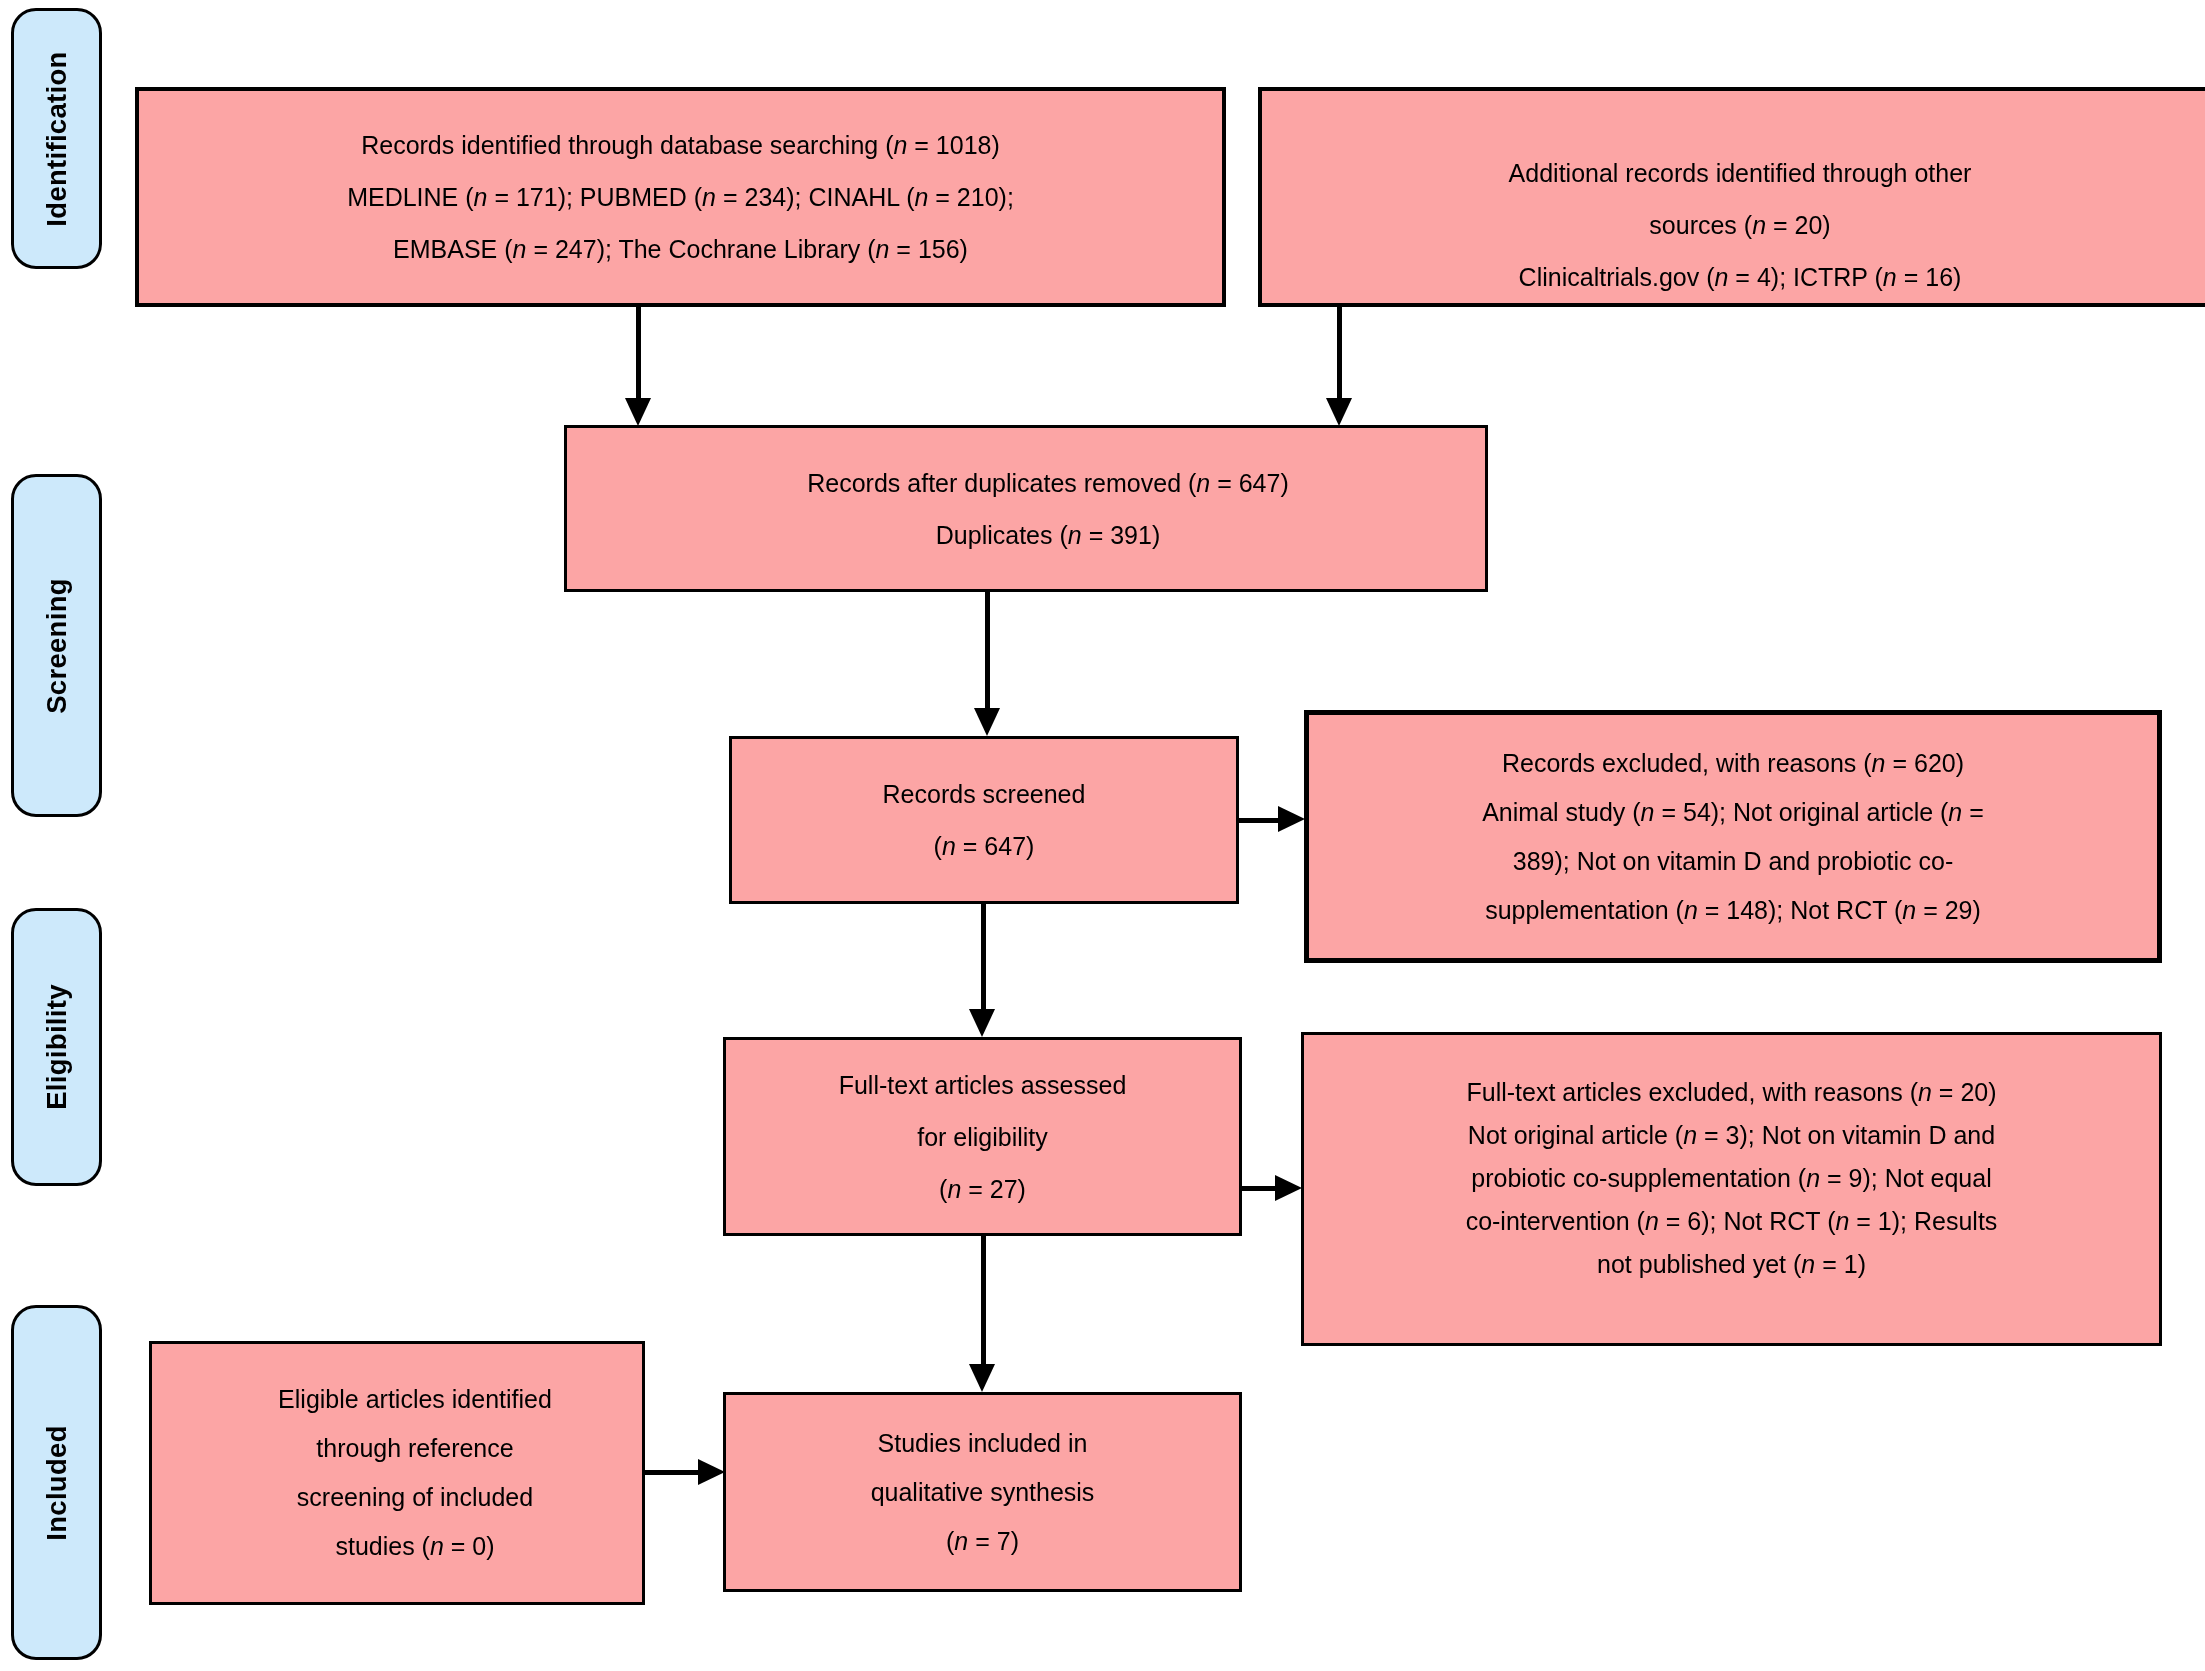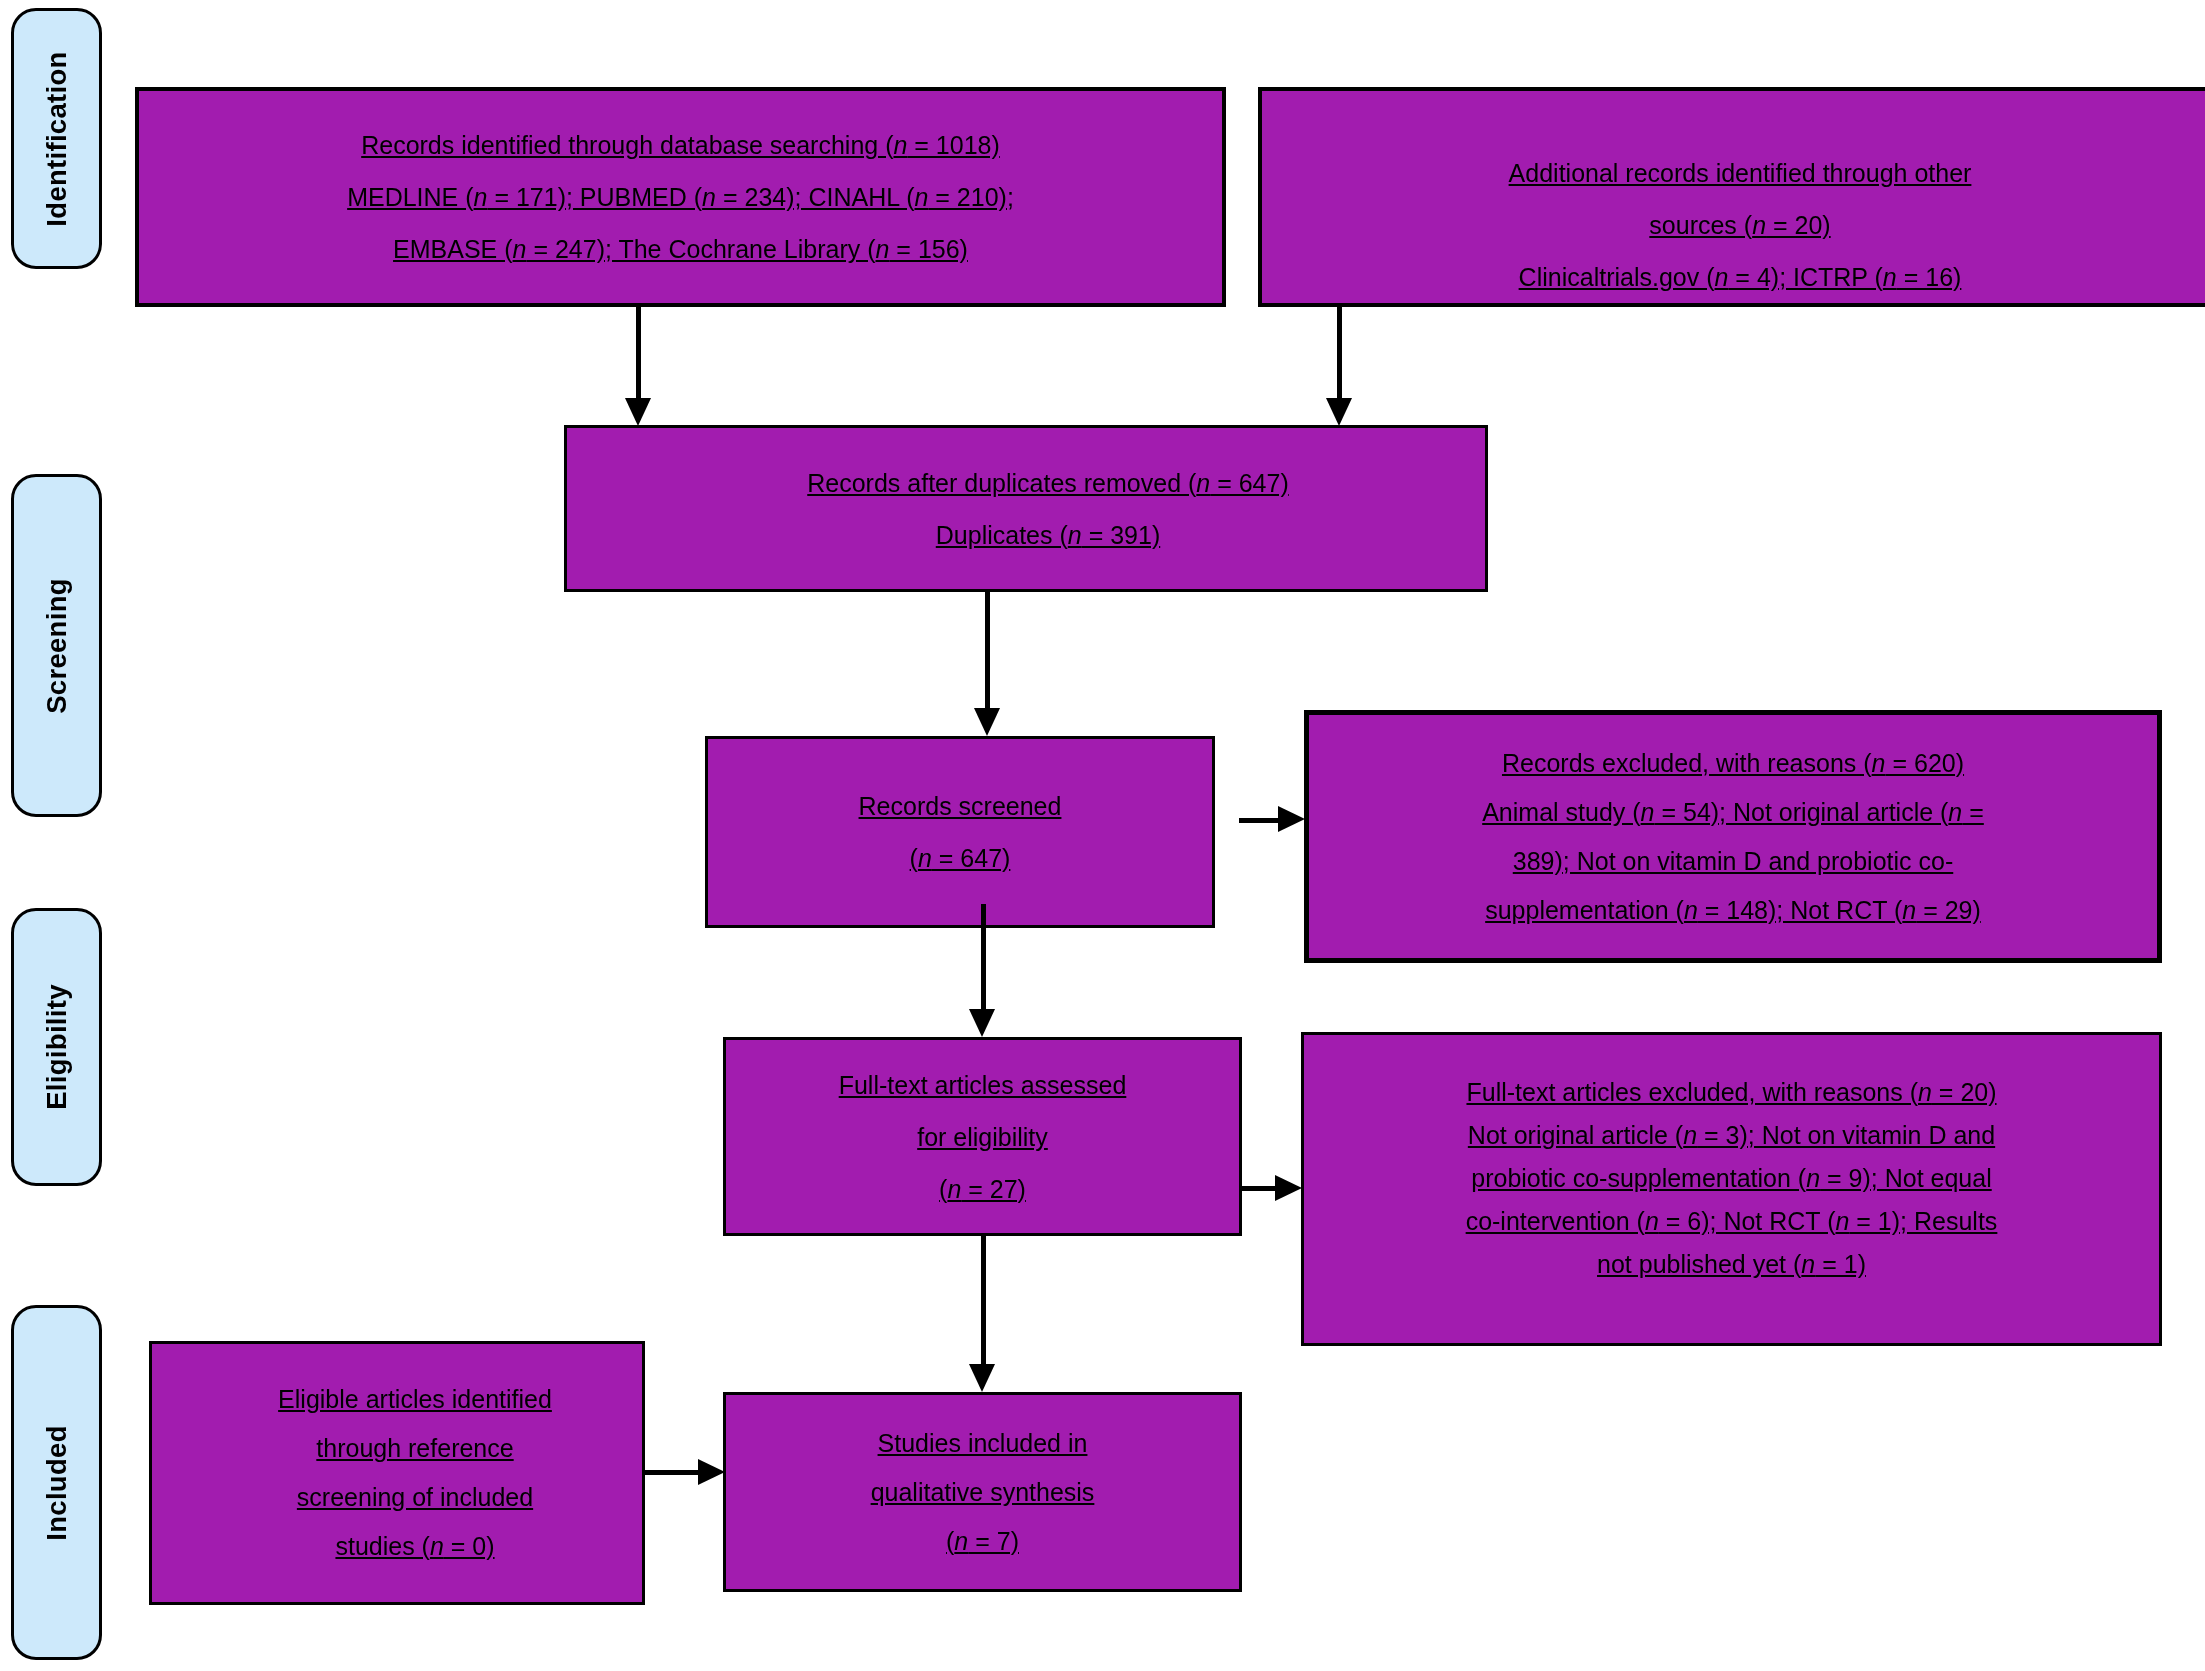--- a/index.html
+++ b/index.html
@@ -34,28 +34,27 @@
   .stage .vtext {
     transform: rotate(-90deg);
     white-space: nowrap;
     font-size: 27.5px;
     font-weight: bold;
     letter-spacing: 0.3px;
   }
   
   .fbox {
     position: absolute;
-    background: #a21caf;
+    background: #fca5a5;
     border: 3.4px solid #000000;
     box-sizing: border-box;
     display: flex;
     align-items: center;
     justify-content: center;
     text-align: center;
-    text-decoration: underline;
   }
   .fbox .txt {
     white-space: pre-line;
     font-size: 25px;
     line-height: 52px;
     width: 100%;
   }
   .bw8 { border-width: 4.5px; }
   .bw9 { border-width: 5px; }
   .bw7 { border-width: 3.9px; }
@@ -116,21 +115,21 @@
     <div class="txt nitalic">Additional records identified through other
 sources (<i>n</i> = 20)
 Clinicaltrials.gov (<i>n</i> = 4); ICTRP (<i>n</i> = 16)</div>
   </div>
 
   <div class="fbox" style="left:564px; top:425px; width:924px; height:167px;padding-left:44px;">
     <div class="txt nitalic">Records after duplicates removed (<i>n</i> = 647)
 Duplicates (<i>n</i> = 391)</div>
   </div>
 
-  <div class="fbox" style="left:705px; top:736px; width:510px; height:192px;">
+  <div class="fbox" style="left:729px; top:736px; width:510px; height:168px;">
     <div class="txt nitalic">Records screened
 (<i>n</i> = 647)</div>
   </div>
 
   <div class="fbox bw9 lh88" style="left:1304px; top:710px; width:858px; height:253px;">
     <div class="txt nitalic">Records excluded, with reasons (<i>n</i> = 620)
 Animal study (<i>n</i> = 54); Not original article (<i>n</i> =
 389); Not on vitamin D and probiotic co-
 supplementation (<i>n</i> = 148); Not RCT (<i>n</i> = 29)</div>
   </div>

